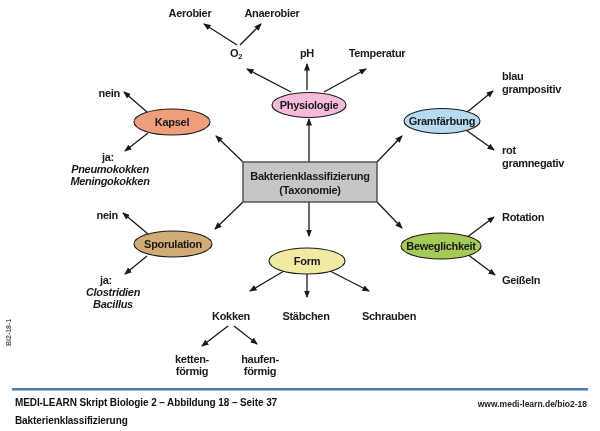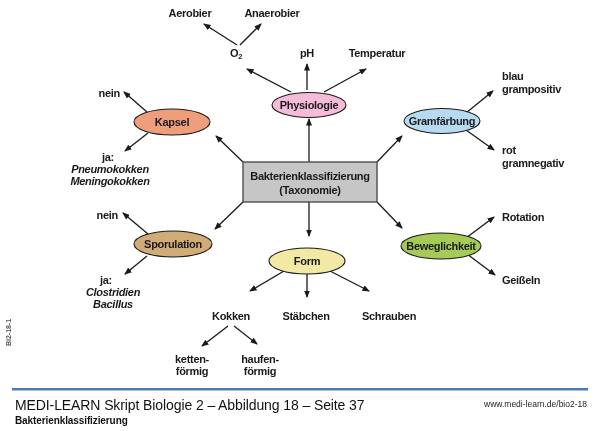--- a/index.html
+++ b/index.html
@@ -12,23 +12,23 @@
        fill:#1a1a1a;letter-spacing:-0.3px;}
   .ital{font-style:italic;}
   .sub{font-size:7.5px;}
   .code{font-family:"Liberation Sans",sans-serif;font-size:7px;font-weight:bold;
         fill:#555;letter-spacing:0;}
   .edge{stroke:#1a1a1a;stroke-width:1.3;}
   .shape{stroke:#1a1a1a;stroke-width:1.1;}
   .cbox{stroke:#4d4d4d;stroke-width:1.4;}
   
   .footer-rule{position:absolute;left:12px;top:388px;}
-  .footer-src{position:absolute;left:15px;top:397px;font-size:14px;font-weight:normal;
+  .footer-src{position:absolute;left:15px;top:397px;font-size:10px;font-weight:bold;
               color:#111;letter-spacing:-0.1px;white-space:nowrap;}
-  .footer-url{position:absolute;right:13px;top:399px;font-size:8.5px;font-weight:normal;
+  .footer-url{position:absolute;right:13px;top:399px;font-size:8.5px;font-weight:bold;
               color:#222;white-space:nowrap;}
   .footer-caption{position:absolute;left:15px;top:415px;font-size:10px;font-weight:bold;
               color:#111;letter-spacing:-0.1px;white-space:nowrap;}
 </style>
 </head>
 <body>
 
 <svg class="diagram" width="600" height="392" viewBox="0 0 600 392">
   <defs>
     <marker id="arrow" markerWidth="9" markerHeight="8" refX="6.5" refY="3" orient="auto" markerUnits="userSpaceOnUse">

